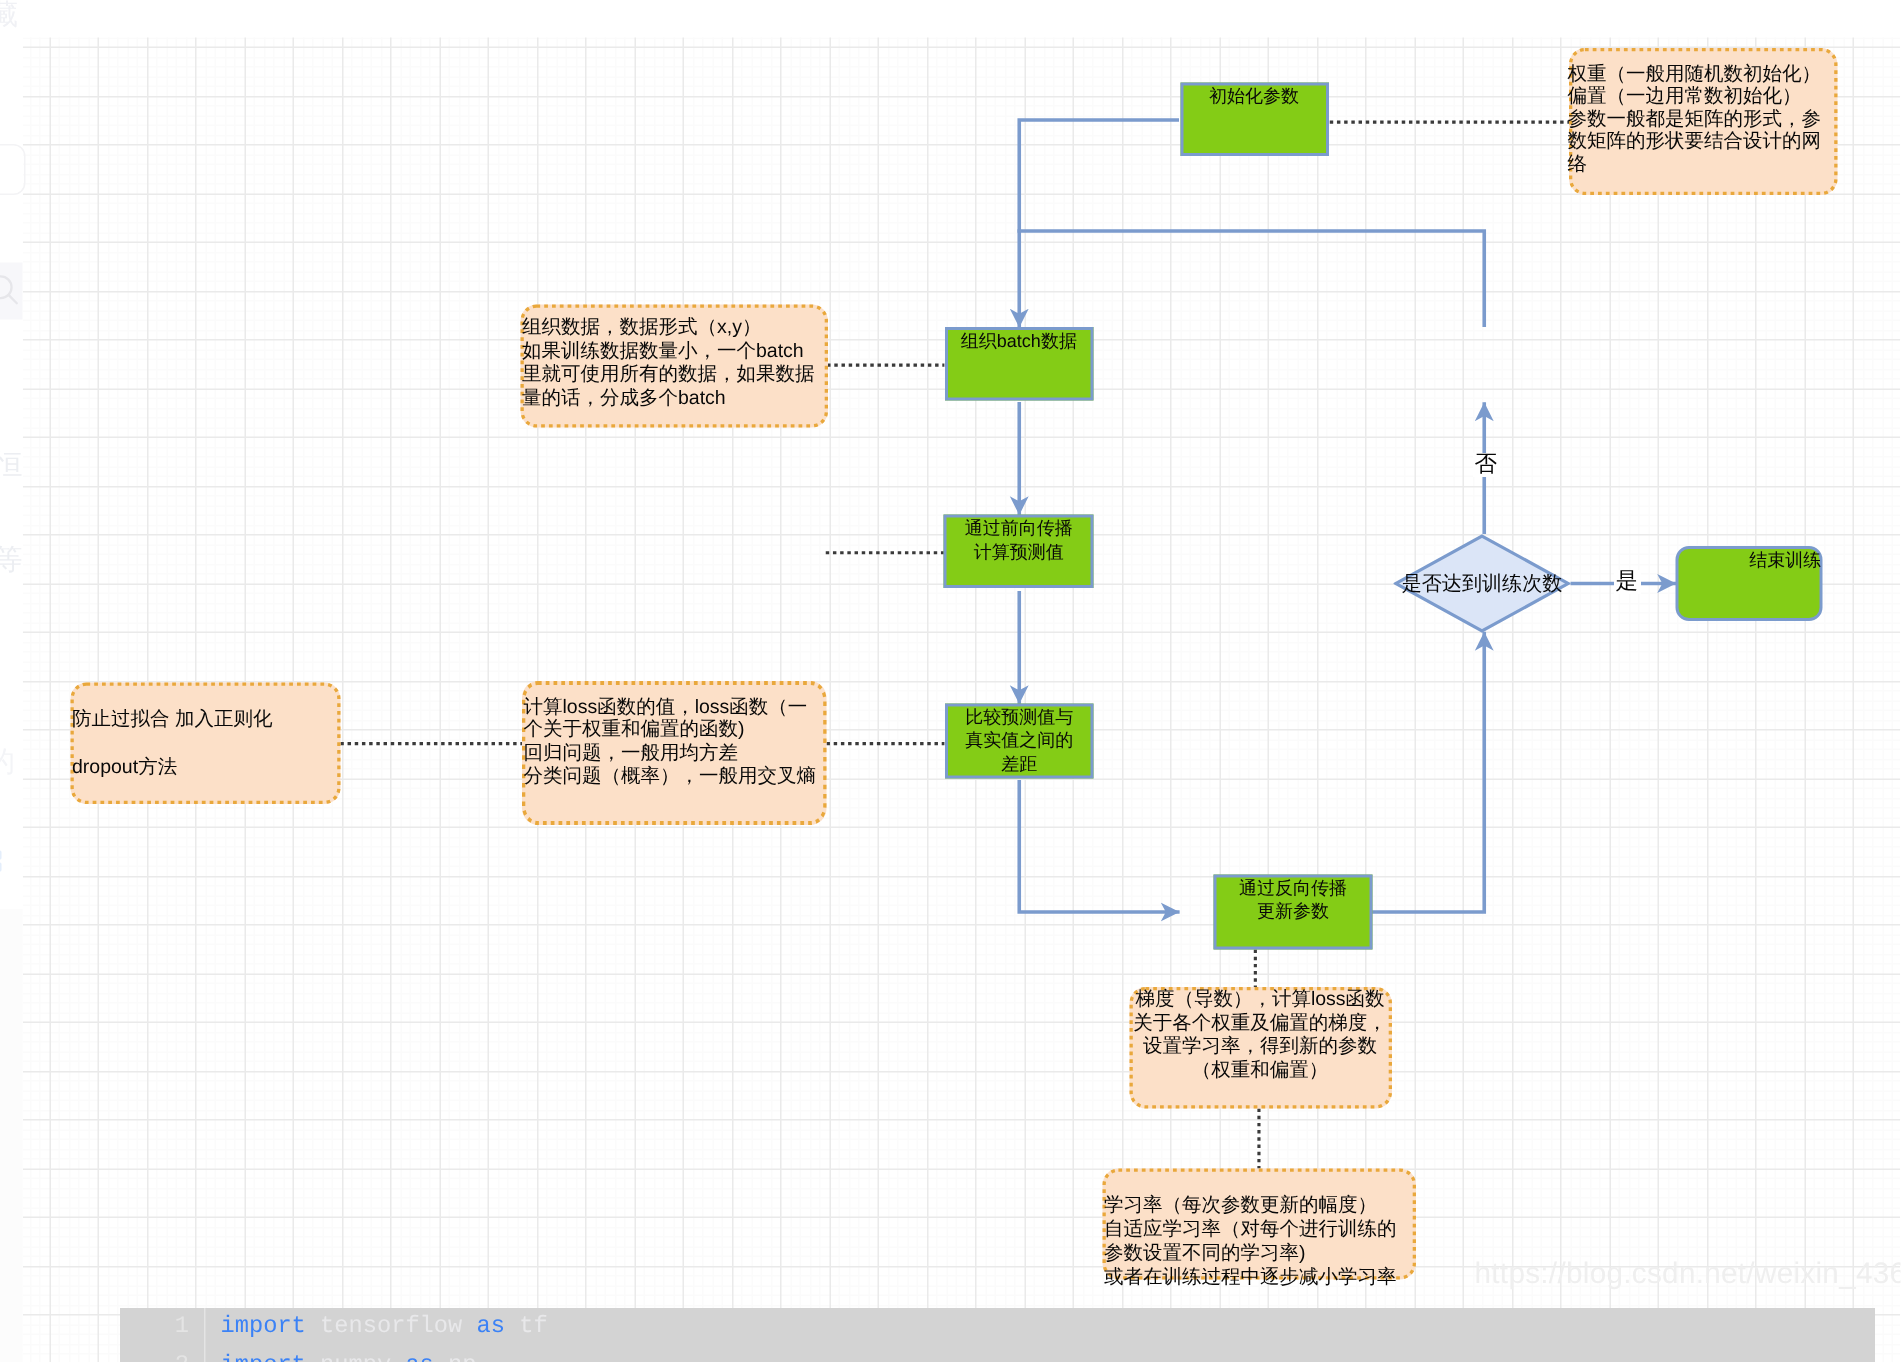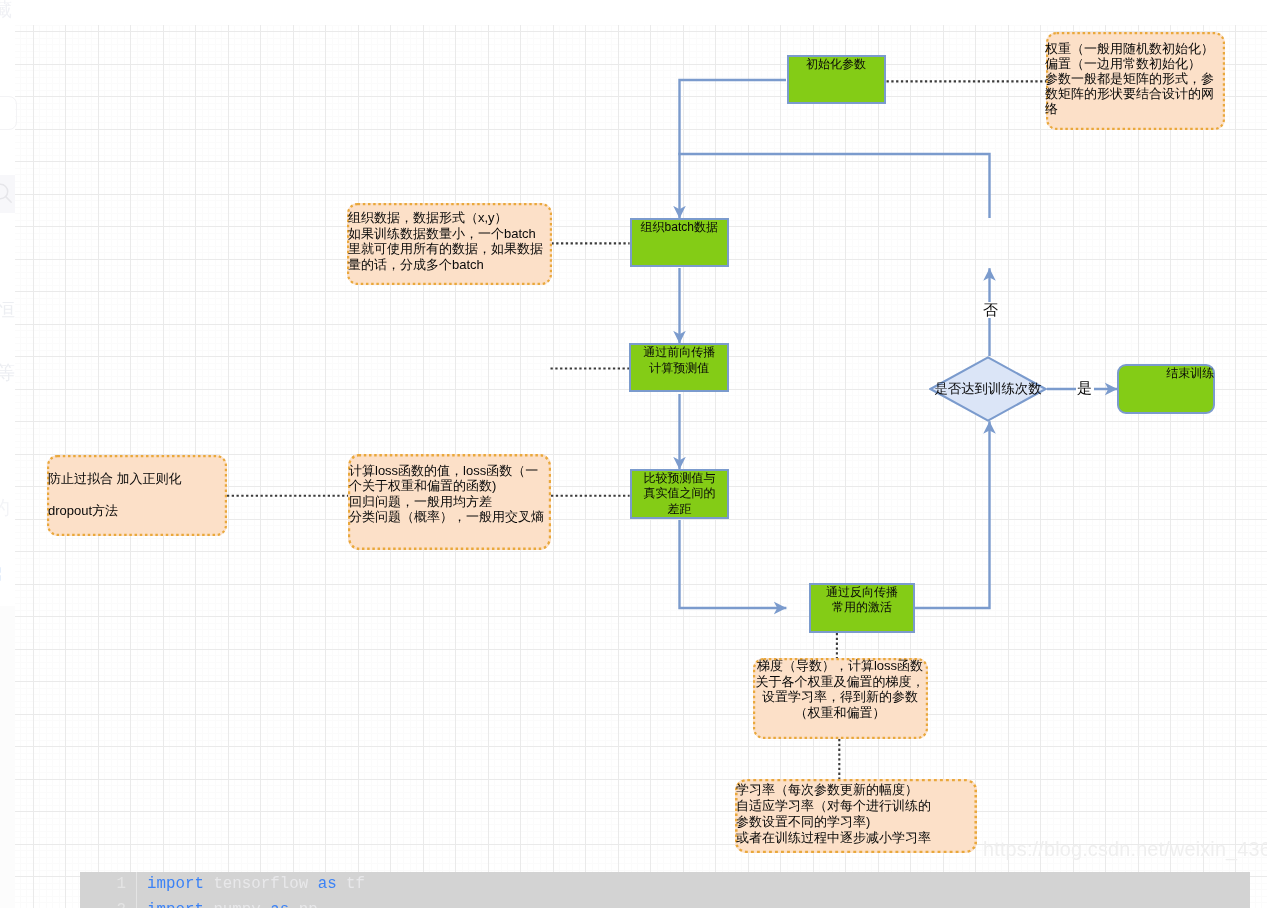--- a/index.html
+++ b/index.html
@@ -73,21 +73,21 @@
   .el-no  {left:981.5px; top:301.5px; width:18px;}
   .el-yes {left:1075.5px;top:379.5px; width:18px;}
 
   
   .nt-init    {left:1046px;top:32px;  width:179px; height:98px; padding-top:9px; text-indent:-2px; line-height:15.05px;}
   .nt-batch   {left:347px; top:203px; width:205px; height:82px; padding-top:7px; line-height:15.65px;}
   .nt-forward {left:348px; top:328px; width:202px; height:82px; padding-top:2px; line-height:15.1px;}
   .nt-loss    {left:348px; top:454px; width:203px; height:96px; padding-top:9px; line-height:15.4px;}
   .nt-dropout {left:47px;  top:455px; width:180px; height:81px; padding-bottom:4px;gap:16px;}
   .nt-grad    {left:753px; top:658px; width:175px; height:81px; padding-top:0px; line-height:15.5px;}
-  .nt-lr      {left:735px; top:779px; width:242px; height:74px; padding-top:3px; line-height:16.1px;}
+  .nt-lr      {left:735px; top:779px; width:209px; height:74px; padding-top:16px; line-height:16.1px;}
 
   
   #ghostpanel {position:absolute;left:0;top:0;width:15px;height:908px;background:#ffffff;z-index:5;}
   .gh-collect {left:-7px;  top:-3px; font-size:19px; color:#f0f1f5;}
   .gh-pill    {left:-28px; top:96px; width:43px; height:32px; border:1px solid #f3f3f5; border-radius:8px;}
   .gh-srchbg  {position:absolute;left:0;top:175px;width:15px;height:38px;background:#f7f7fa;}
   .gh-search  {left:-7px;  top:181px;}
   .gh-t1      {left:-4px;  top:297px;font-size:19px; color:#eceef2;}
   .gh-t2      {left:-4px;  top:360px;font-size:19px; color:#eceef2;}
   .gh-t3      {left:-9px;  top:495px;font-size:19px; color:#f3f4f7;}
@@ -504,21 +504,21 @@
   <div class="node n-batch">
       <span>组织batch数据</span>
     </div>
   <div class="node n-forward multi">
       <span><span>通过前向传播</span><br><span>计算预测值</span></span>
     </div>
   <div class="node n-compare multi">
       <span><span>比较预测值与</span><br><span>真实值之间的</span><br><span>差距</span></span>
     </div>
   <div class="node n-backward multi">
-      <span><span>通过反向传播</span><br><span>常用的激活</span></span>
+      <span><span>通过反向传播</span><br><span>更新参数</span></span>
     </div>
   <div class="node round n-end">
       <span>结束训练</span>
     </div>
 
   <div class="diamond d-decide">
     <svg viewBox="0 0 118 66" width="118" height="66">
       <polygon points="59,1.4 116.6,33 59,64.6 1.4,33" fill="#dbe5f7" stroke="#7b9bcd" stroke-width="2.1" stroke-linejoin="miter"></polygon>
     </svg>
     <div class="lbl">是否达到训练次数</div>

